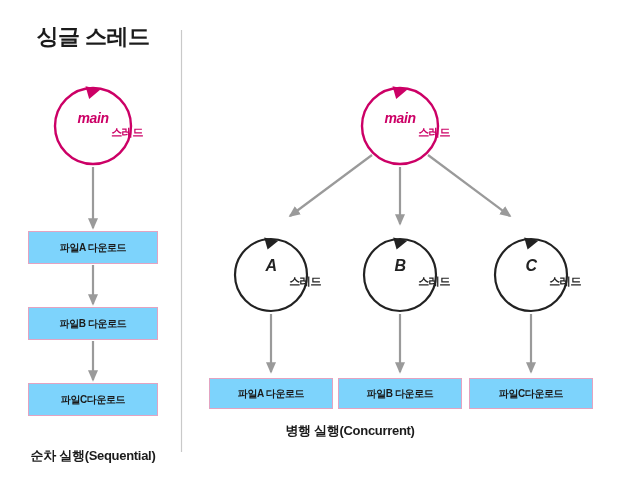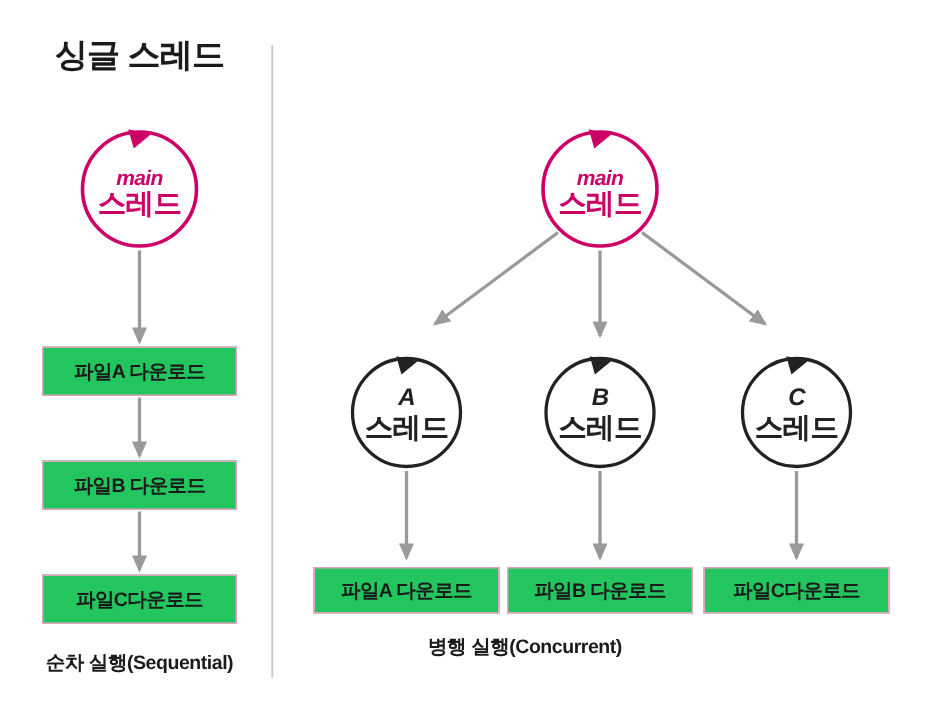--- a/index.html
+++ b/index.html
@@ -56,31 +56,31 @@
   }
   .circle-label.main-label {
     color: #cc0066;
     font-size: 14px;
   }
   .circle-label.worker-label {
     color: #222222;
     font-size: 14px;
   }
   .circle-label .l1 { display: block; font-style: italic; }
-  .circle-label .l2 { display: block; font-size: 19px; }
+  .circle-label .l2 { display: block; font-size: 11px; text-align: right; }
   .worker-label .l1 { font-size: 16px; font-weight: bold; }
   .box {
     position: absolute;
     box-sizing: border-box;
-    background: #22c55e;
+    background: #7dd3fc;
     border: 1px solid #e3a3c1;
     display: flex;
     align-items: center;
     justify-content: center;
-    font-size: 13px;
+    font-size: 10px;
     font-weight: bold;
     color: #1b1b1b;
     letter-spacing: -0.4px;
   }
 </style>
 </head>
 <body>
 
 <div id="diagram-root">
 
@@ -139,21 +139,21 @@
 
   <div class="txt circle-label main-label" style="left:43px; top:110px; width:100px;">
     <span class="l1">main</span>
     <span class="l2">스레드</span>
   </div>
 
   <div class="box" style="left:28px; top:231px; width:130px; height:33px;">파일A 다운로드</div>
   <div class="box" style="left:28px; top:307px; width:130px; height:33px;">파일B 다운로드</div>
   <div class="box" style="left:28px; top:383px; width:130px; height:33px;">파일C다운로드</div>
 
-  <div class="txt panel-caption" style="left:13px; top:435px; width:160px;">순차 실행(Sequential)</div>
+  <div class="txt panel-caption" style="left:13px; top:449px; width:160px;">순차 실행(Sequential)</div>
 
 
   <div class="txt circle-label main-label" style="left:350px; top:110px; width:100px;">
     <span class="l1">main</span>
     <span class="l2">스레드</span>
   </div>
 
   <div class="txt circle-label worker-label" style="left:221px; top:257px; width:100px;">
     <span class="l1">A</span>
     <span class="l2">스레드</span>

